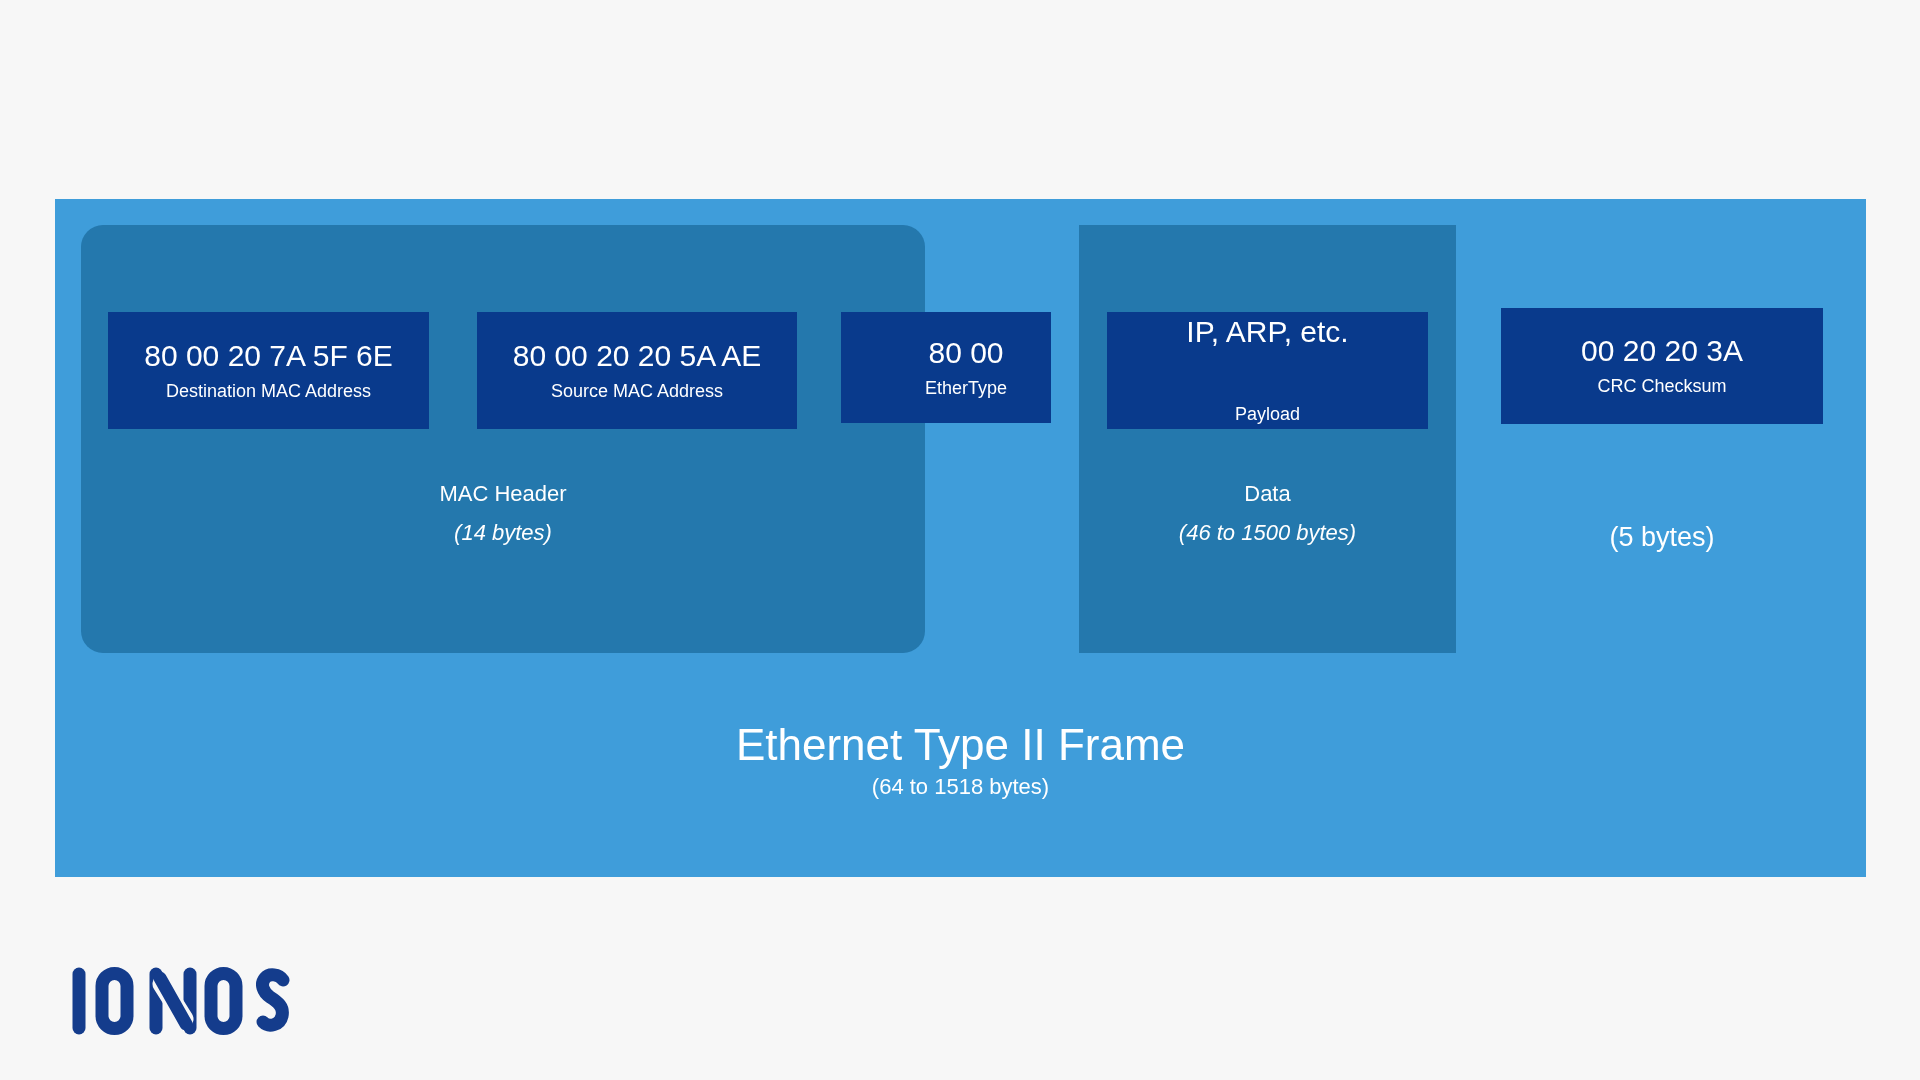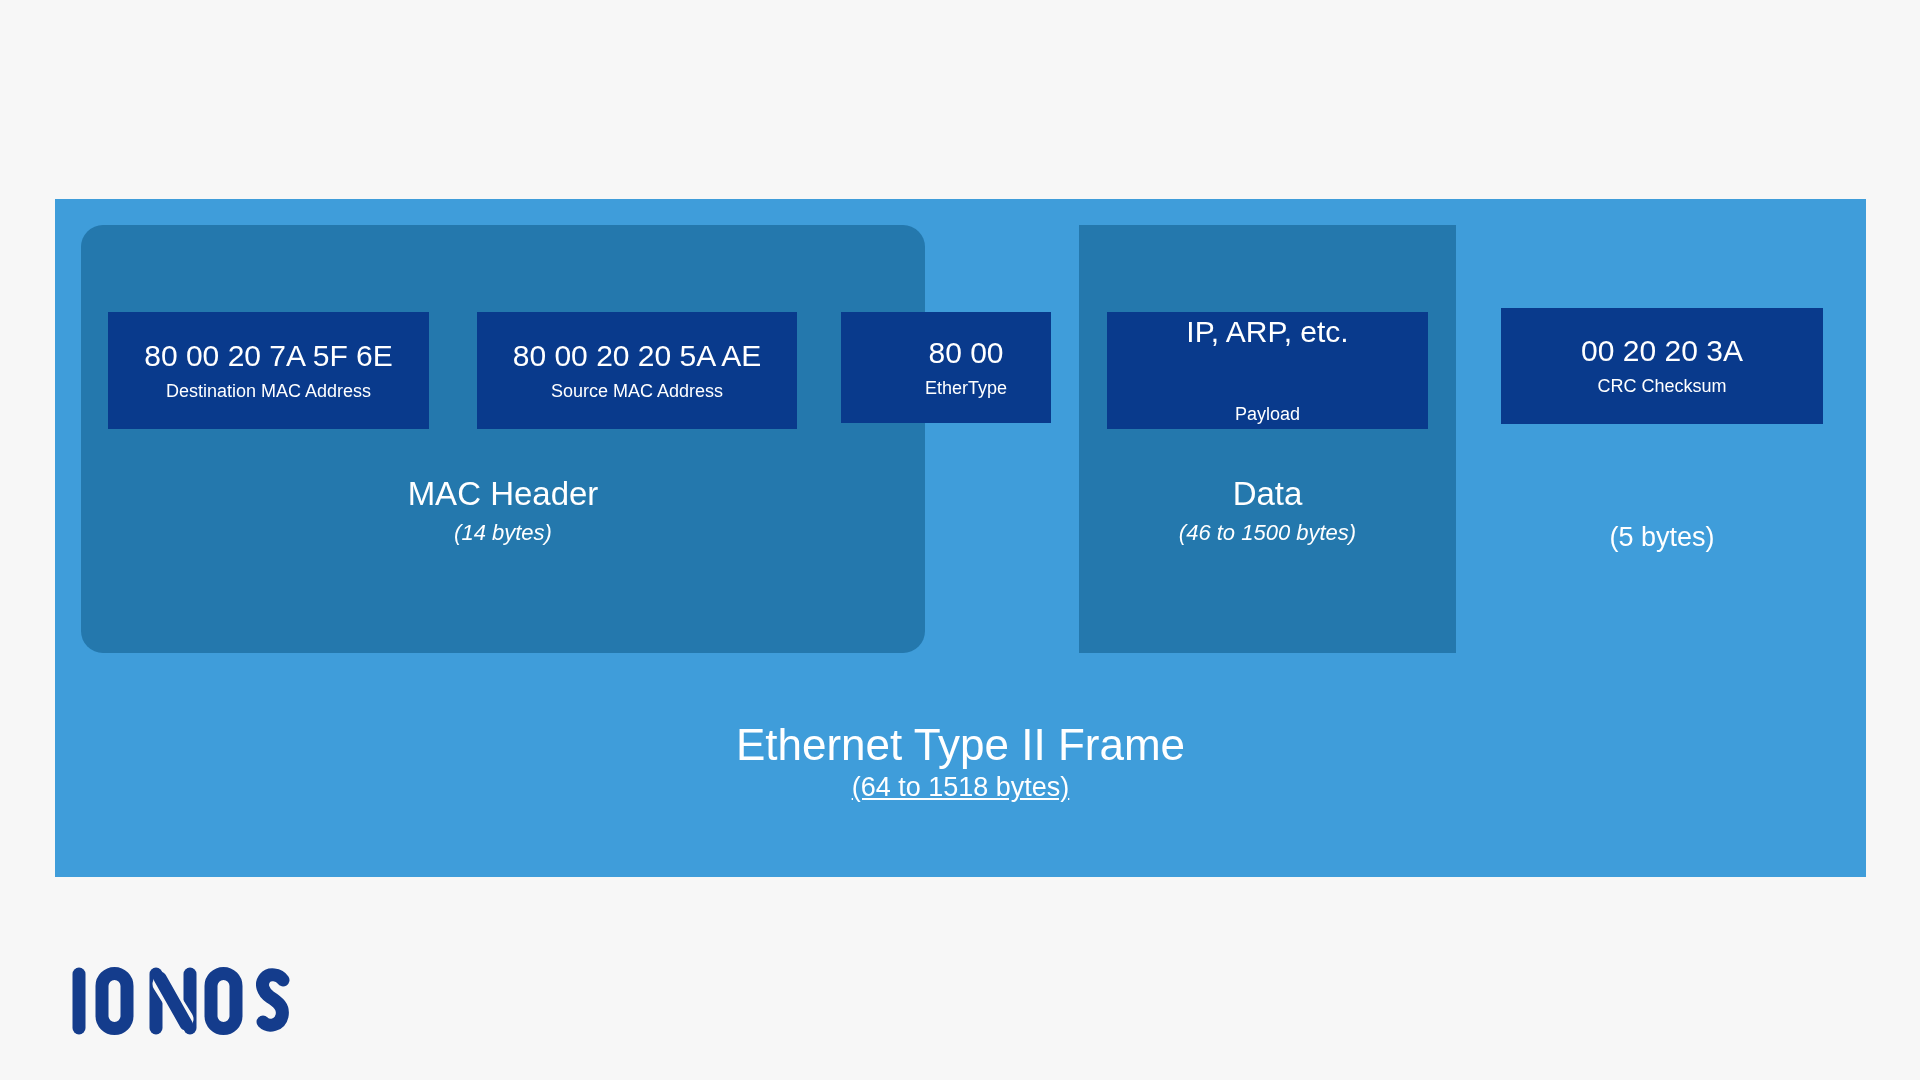--- a/index.html
+++ b/index.html
@@ -27,31 +27,31 @@
   .box-dest{left:27px;top:87px;width:321px;height:117px;}
   .box-src{left:396px;top:87px;width:320px;height:117px;}
   .box-ether{left:760px;top:87px;width:170px;height:111px;padding-left:40px;}
   .box-payload{left:28px;top:87px;width:321px;height:117px;justify-content:space-between;}
   .box-crc{left:1446px;top:109px;width:322px;height:116px;}
   .field-value{font-size:30px;line-height:40px;white-space:nowrap;}
   .field-label{font-size:18px;line-height:30px;white-space:nowrap;}
   .section-caption{
     position:absolute;left:0;right:0;top:248px;text-align:center;
   }
-  .caption-title{font-size:33px;line-height:42px;}
+  .caption-title{font-size:22px;line-height:42px;}
   .caption-sub{font-size:22px;line-height:36px;font-style:italic;}
   .crc-caption{
     position:absolute;left:1446px;width:322px;top:320px;
     text-align:center;font-size:27px;line-height:36px;
   }
   .frame-caption{
     position:absolute;left:0;right:0;top:523px;text-align:center;
   }
   .frame-title{font-size:44px;line-height:46px;}
-  .frame-sub{font-size:27px;line-height:38px;text-decoration:underline;}
+  .frame-sub{font-size:22px;line-height:38px;}
   .logo{
     position:absolute;left:70px;top:963px;width:230px;height:76px;
   }
   .logo svg{display:block;width:230px;height:76px;}
 </style>
 </head>
 <body>
 
 <div class="stage">
 

